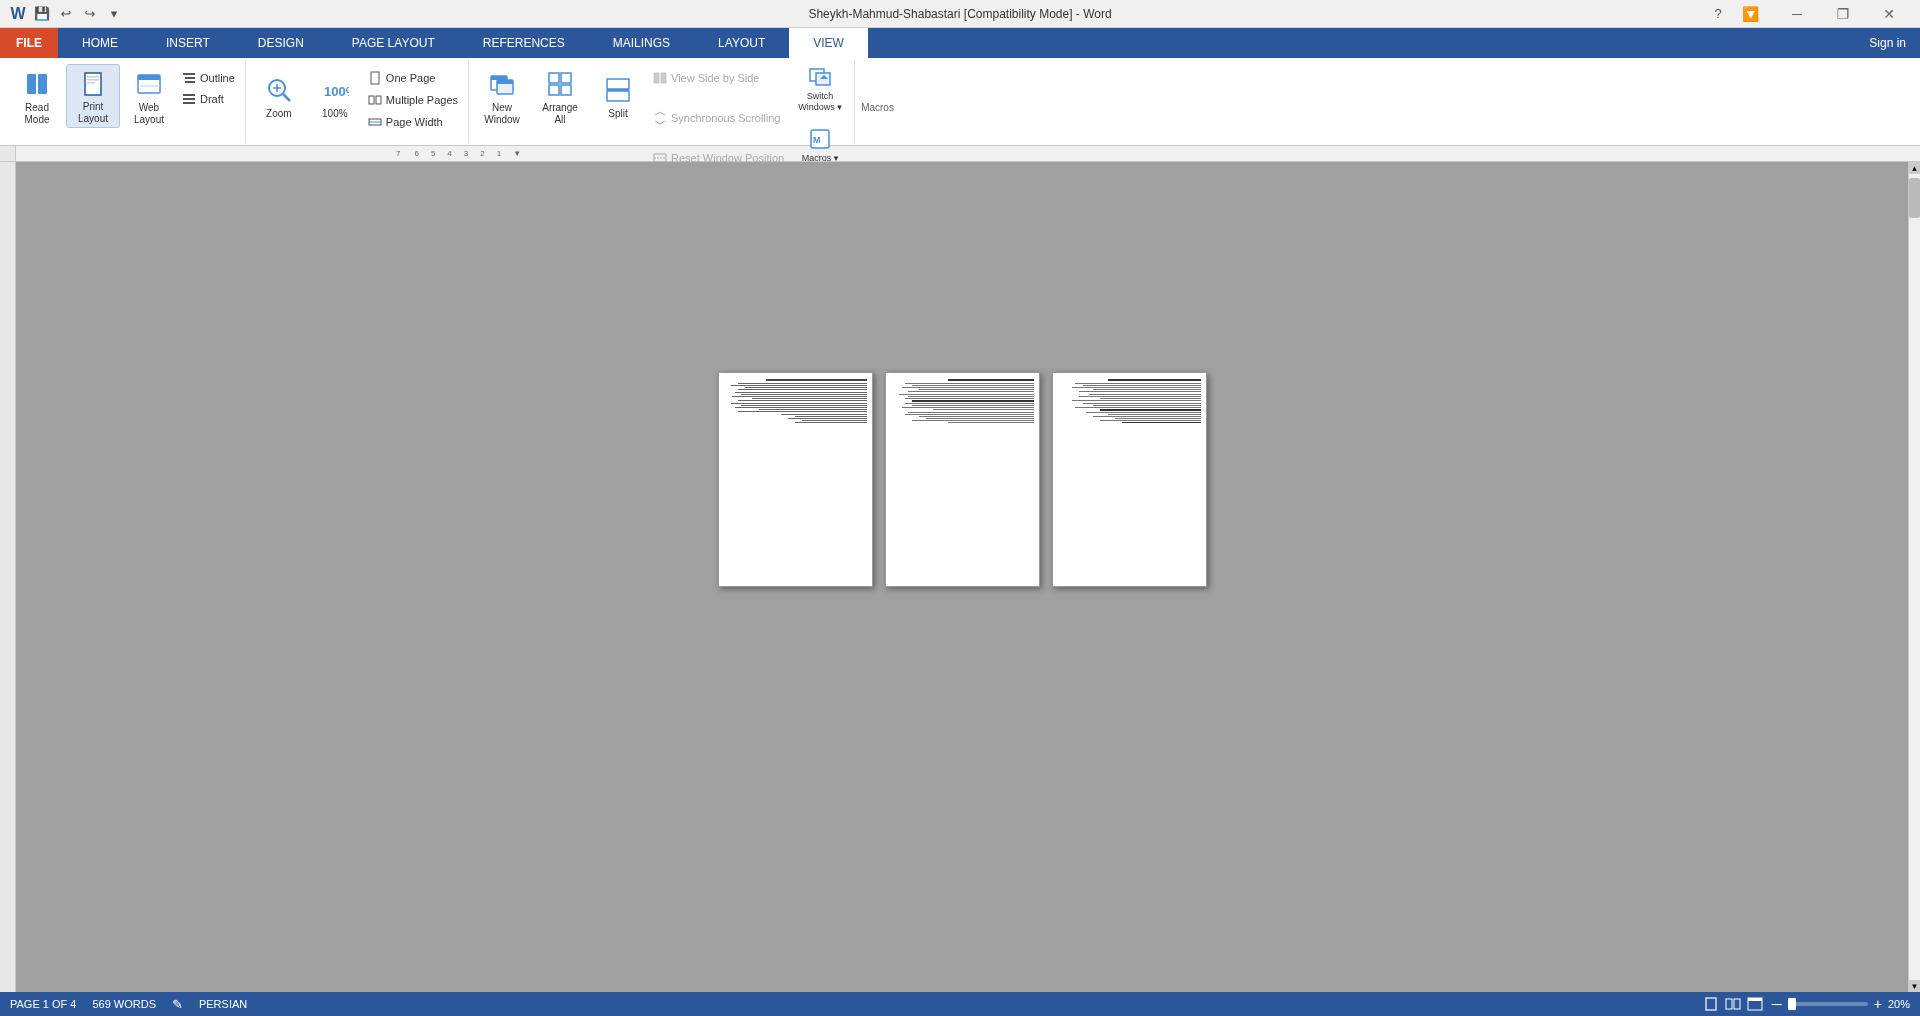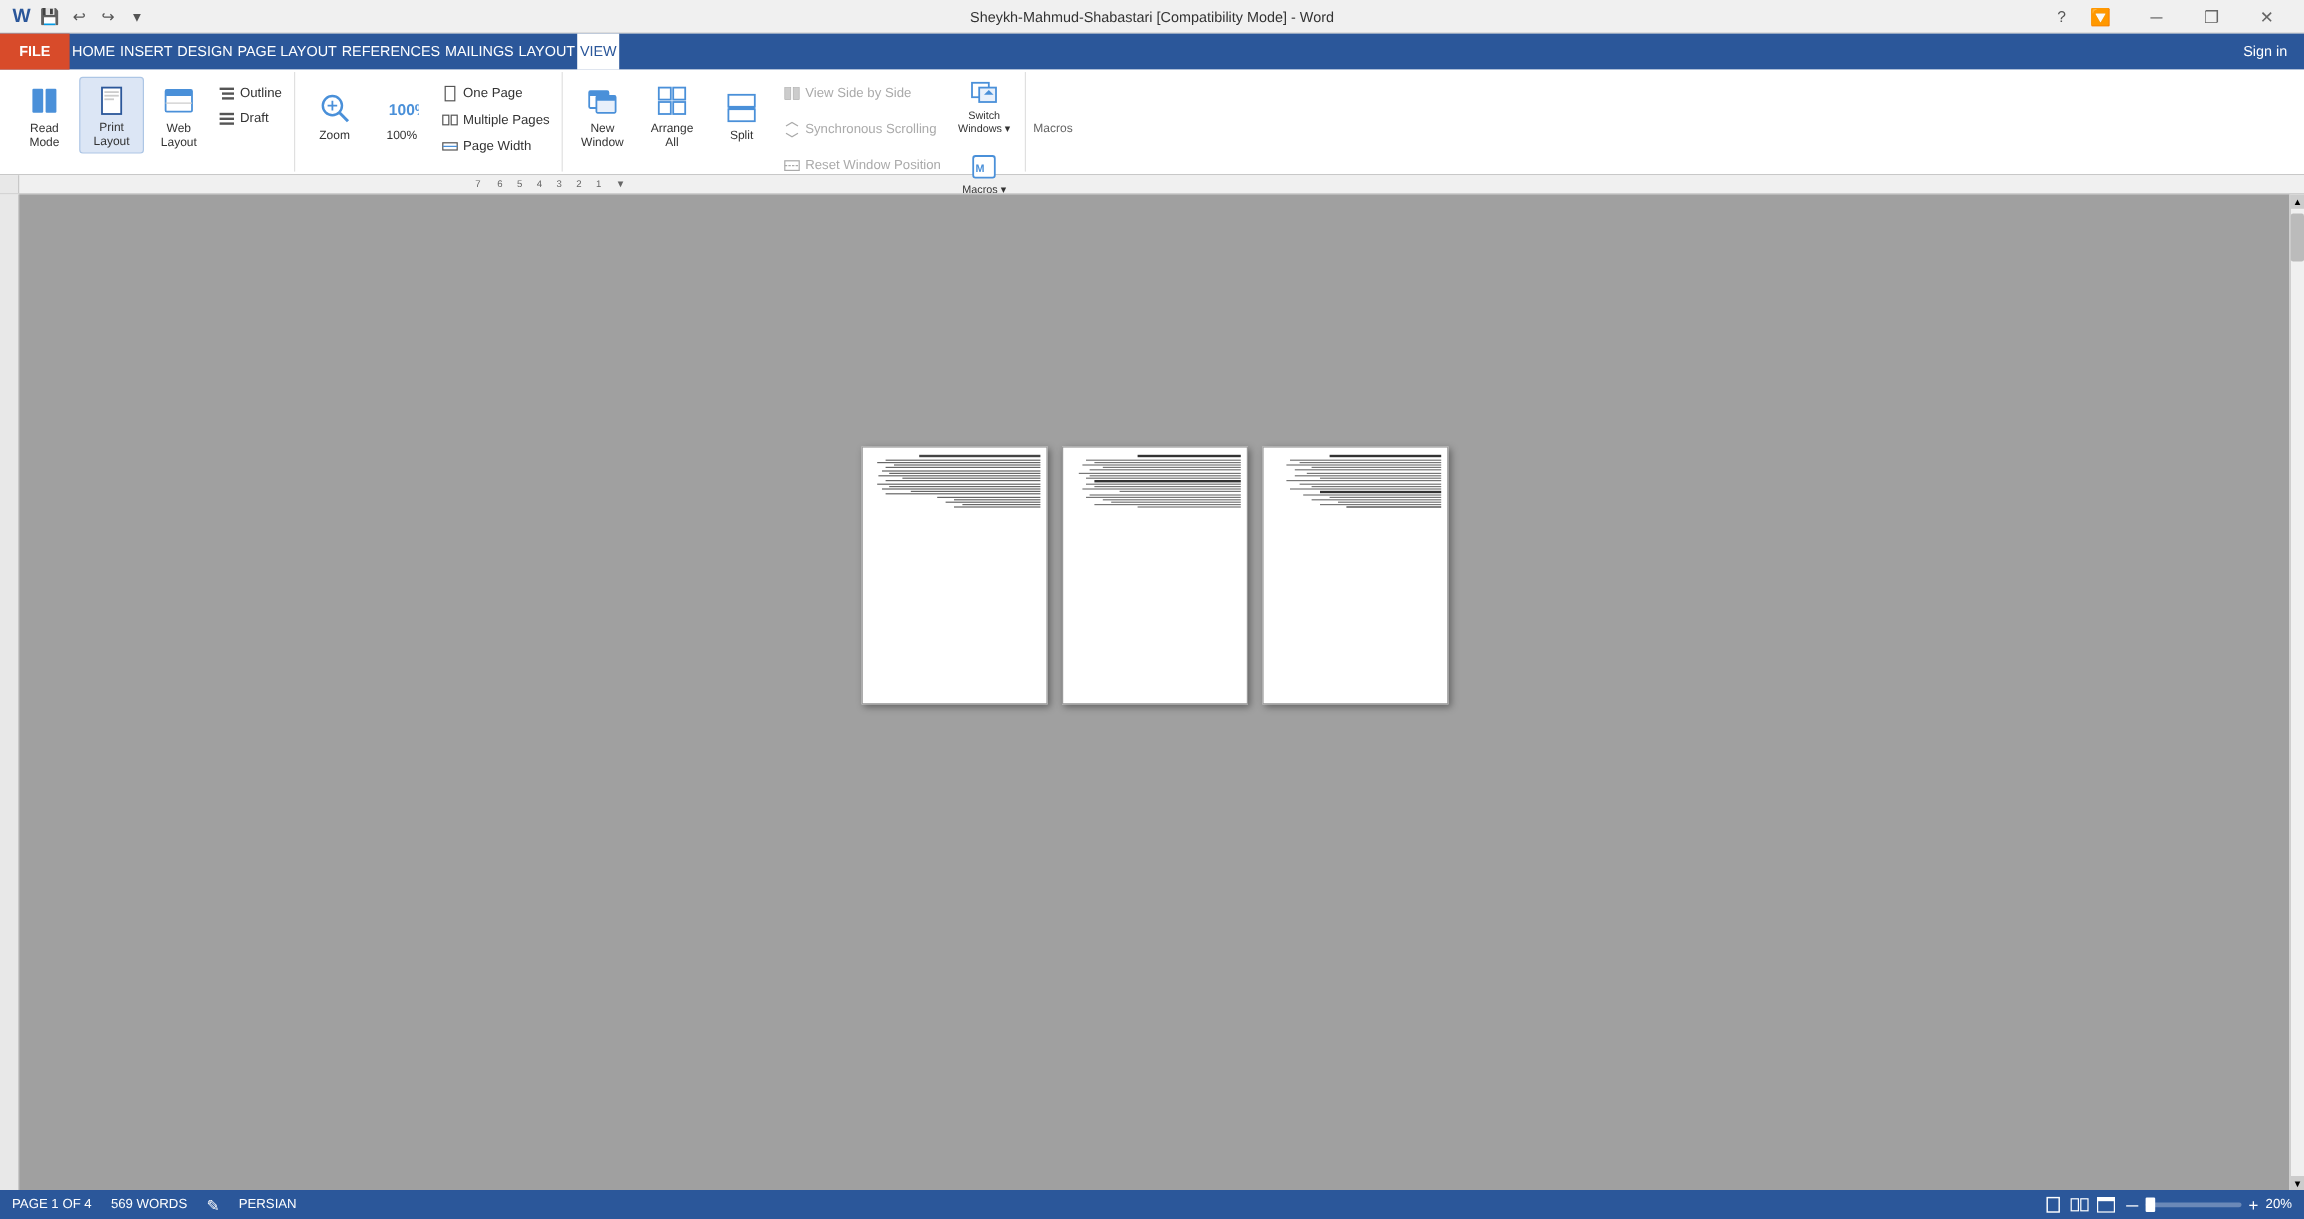--- a/index.html
+++ b/index.html
@@ -18,21 +18,21 @@
     .title-bar-left { display: flex; align-items: center; gap: 4px; }
     .title-bar-title { flex: 1; text-align: center; font-size: 12px; color: #333; position: absolute; left: 50%; transform: translateX(-50%); }
     .title-bar-controls { display: flex; align-items: center; }
     .title-ctrl-btn { width: 46px; height: 28px; border: none; background: transparent; cursor: pointer; font-size: 14px; display: flex; align-items: center; justify-content: center; color: #666; }
 
     
     .qa-icon { width: 20px; height: 20px; display: flex; align-items: center; justify-content: center; cursor: pointer; font-size: 13px; color: #555; }
     
     
     .ribbon-tabs { display: flex; align-items: center; height: 30px; background: #2b579a; }
-    .ribbon-tab { padding: 0 2px; height: 30px; display: flex; align-items: center; color: #fff; font-size: 12px; cursor: pointer; font-weight: 500; }
+    .ribbon-tab { padding: 0 24px; height: 30px; display: flex; align-items: center; color: #fff; font-size: 12px; cursor: pointer; font-weight: 500; }
     .ribbon-tab.active { background: #fff; color: #2b579a; }
     .ribbon-tab.file { background: #d84b2a; color: #fff; padding: 0 16px; font-weight: bold; }
     .sign-in { margin-left: auto; color: #fff; font-size: 12px; padding: 0 14px; cursor: pointer; }
 
     
     .ribbon-content { display: flex; align-items: stretch; background: #fff; height: 88px; padding: 2px 4px; border-bottom: 1px solid #c8c8c8; }
     .ribbon-group { display: flex; flex-direction: column; align-items: center; border-right: 1px solid #e0e0e0; padding: 2px 6px; min-width: fit-content; position: relative; }
     .ribbon-group-items { display: flex; align-items: flex-start; gap: 2px; flex: 1; padding-top: 2px; }
     .ribbon-group-label { font-size: 10px; color: #666; padding: 2px 0 2px; align-self: flex-end; text-align: center; width: 100%; margin-top: 38px; }
 
@@ -239,21 +239,21 @@
         <div class="rb-icon-large">
           <svg width="28" height="28" viewBox="0 0 28 28">
             <rect x="3" y="3" width="22" height="10" fill="#fff" stroke="#4a90d9" stroke-width="1.5"></rect>
             <rect x="3" y="15" width="22" height="10" fill="#fff" stroke="#4a90d9" stroke-width="1.5"></rect>
             <line x1="3" y1="14" x2="25" y2="14" stroke="#4a90d9" stroke-width="2"></line>
           </svg>
         </div>
         <div class="rb-btn-label">Split</div>
       </div>
 
-      <div class="rb-col" style="padding-top:4px; gap:10px;">
+      <div class="rb-col" style="padding-top:4px; gap:20px;">
         <div class="rb-btn-small disabled">
           <svg width="14" height="14" viewBox="0 0 14 14">
               <rect x="1" y="2" width="5" height="10" fill="#ccc" stroke="#aaa" stroke-width="0.5"></rect>
               <rect x="8" y="2" width="5" height="10" fill="#ccc" stroke="#aaa" stroke-width="0.5"></rect>
             </svg>
           <span>View Side by Side</span>
         </div>
         <div class="rb-btn-small disabled">
           <svg width="14" height="14" viewBox="0 0 14 14">
               <path d="M2 4 L7 1 L12 4" fill="none" stroke="#aaa" stroke-width="1"></path>

